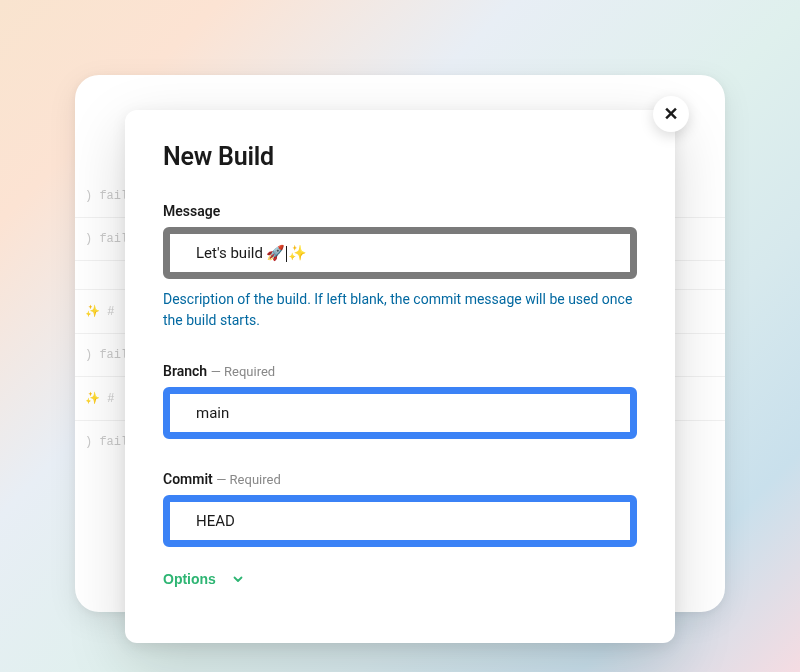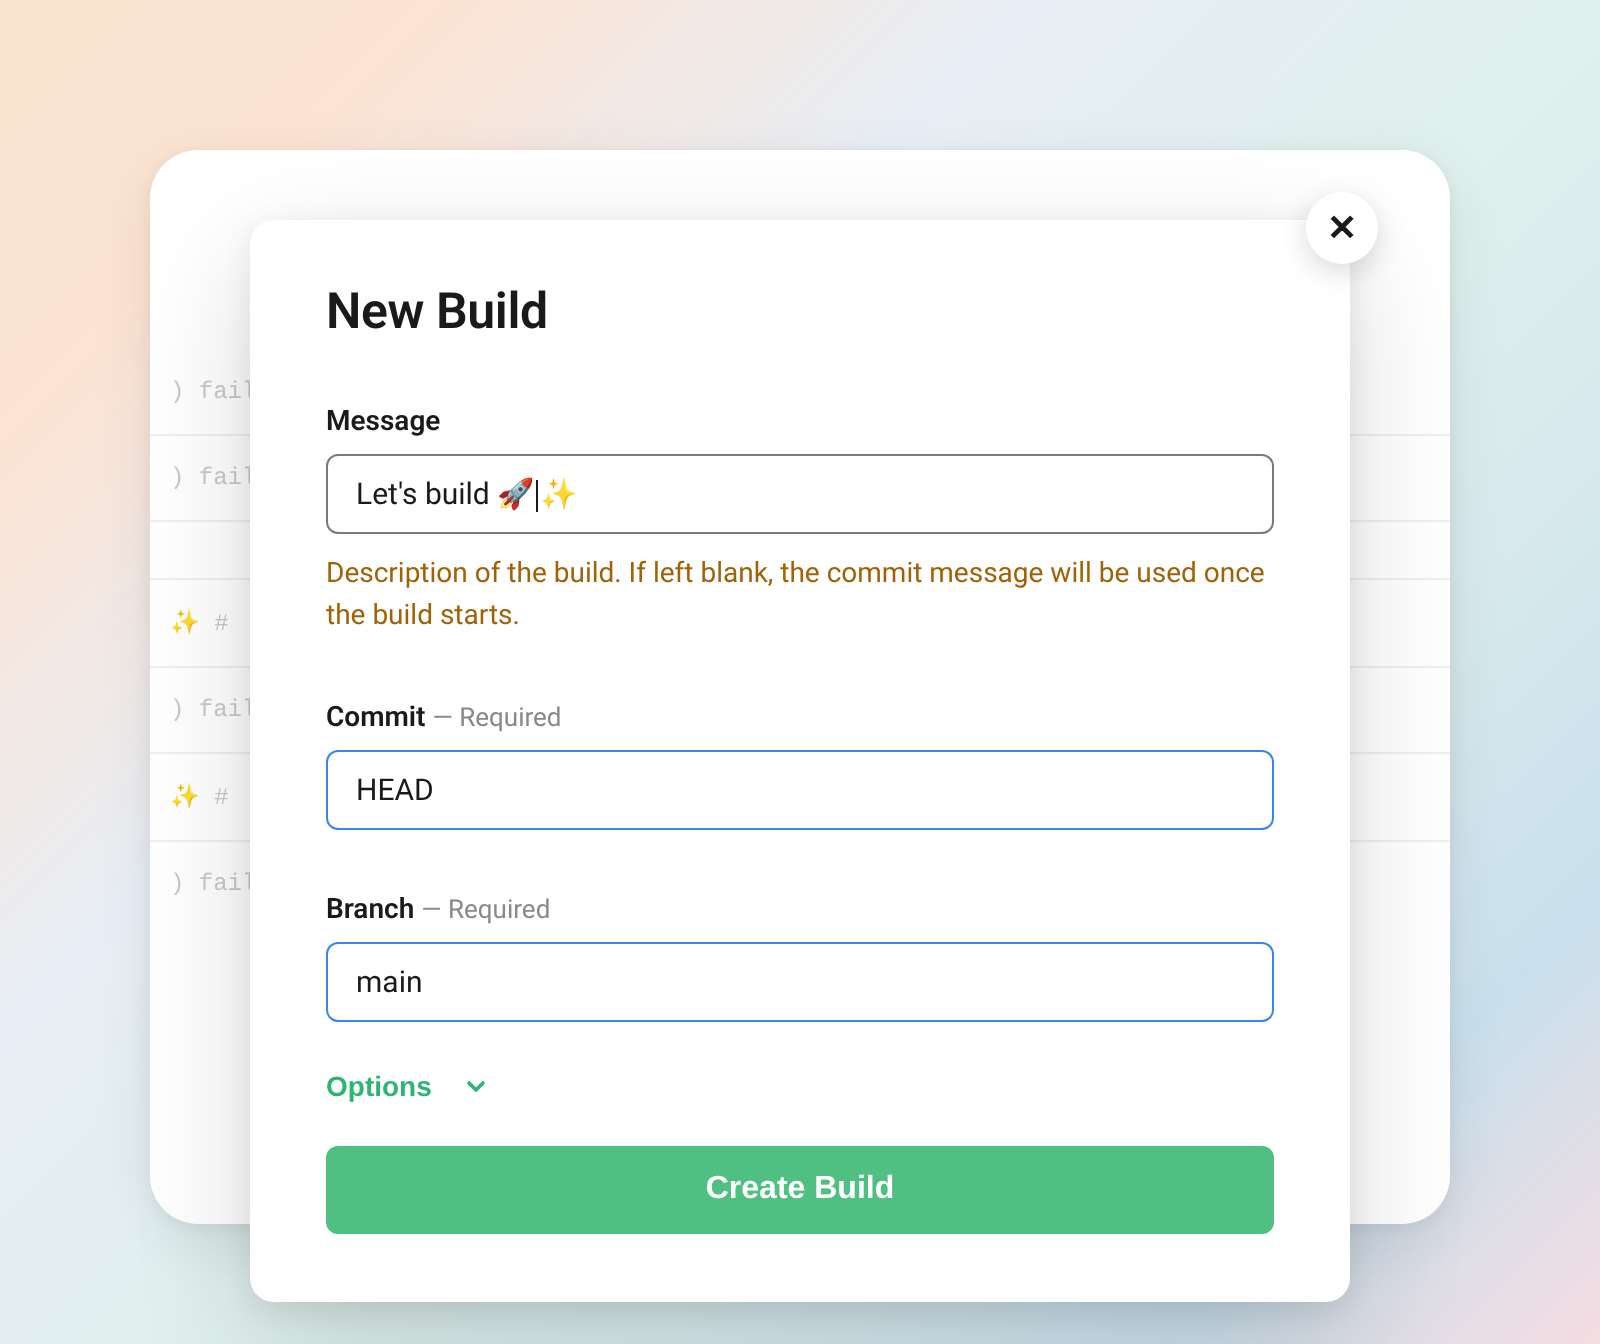--- a/index.html
+++ b/index.html
@@ -88,34 +88,34 @@
       margin-bottom: 8px;
       margin-top: 32px;
     }
     .required-tag {
       font-weight: 400;
       color: #888888;
       font-size: 13px;
     }
     .text-input {
       width: 100%;
-      padding: 10px 14px;
+      padding: 10px 26px;
       font-size: 15px;
-      border: 1px solid #3b82f6;
+      border: 7px solid #3b82f6;
       border-radius: 6px;
       color: #1a1a1a;
       font-family: inherit;
       background: #ffffff;
     }
     .text-input.focused {
       border-color: #7a7a7a;
     }
     .help-text {
       font-size: 14px;
-      color: #a16207;
+      color: #0369a1;
       margin-top: 10px;
       line-height: 1.5;
     }
     .options-toggle {
       display: inline-flex;
       align-items: center;
       gap: 16px;
       font-size: 14px;
       font-weight: 600;
       color: #2eb573;
@@ -177,37 +177,36 @@
   <div class="field-group">
     <label class="field-label">Message</label>
     <div class="text-input focused">
       <span>Let's build 🚀</span><span class="caret"></span><span>✨</span>
     </div>
     <p class="help-text">Description of the build. If left blank, the commit message will be used once the build starts.</p>
   </div>
 
   <div class="field-group">
     <label class="field-label">
+      <span>Branch</span>
+      <span class="required-tag">— Required</span>
+    </label>
+    <input type="text" class="text-input" value="main" style="">
+  </div>
+
+  <div class="field-group">
+    <label class="field-label">
       <span>Commit</span>
       <span class="required-tag">— Required</span>
     </label>
     <input type="text" class="text-input" value="HEAD" style="">
-  </div>
-
-  <div class="field-group">
-    <label class="field-label">
-      <span>Branch</span>
-      <span class="required-tag">— Required</span>
-    </label>
-    <input type="text" class="text-input" value="main" style="">
   </div>
 
   <button class="options-toggle">
     <span>Options</span>
     <span class="chevron-down">
       <svg width="12" height="12" viewBox="0 0 12 12" fill="none">
         <path d="M2.5 4.5 L6 8 L9.5 4.5" stroke="#2eb573" stroke-width="1.8" stroke-linecap="round" stroke-linejoin="round"></path>
       </svg>
     </span>
   </button>
 
-  <button class="submit-btn">Create Build</button>
 </div>
 
 </body></html>

